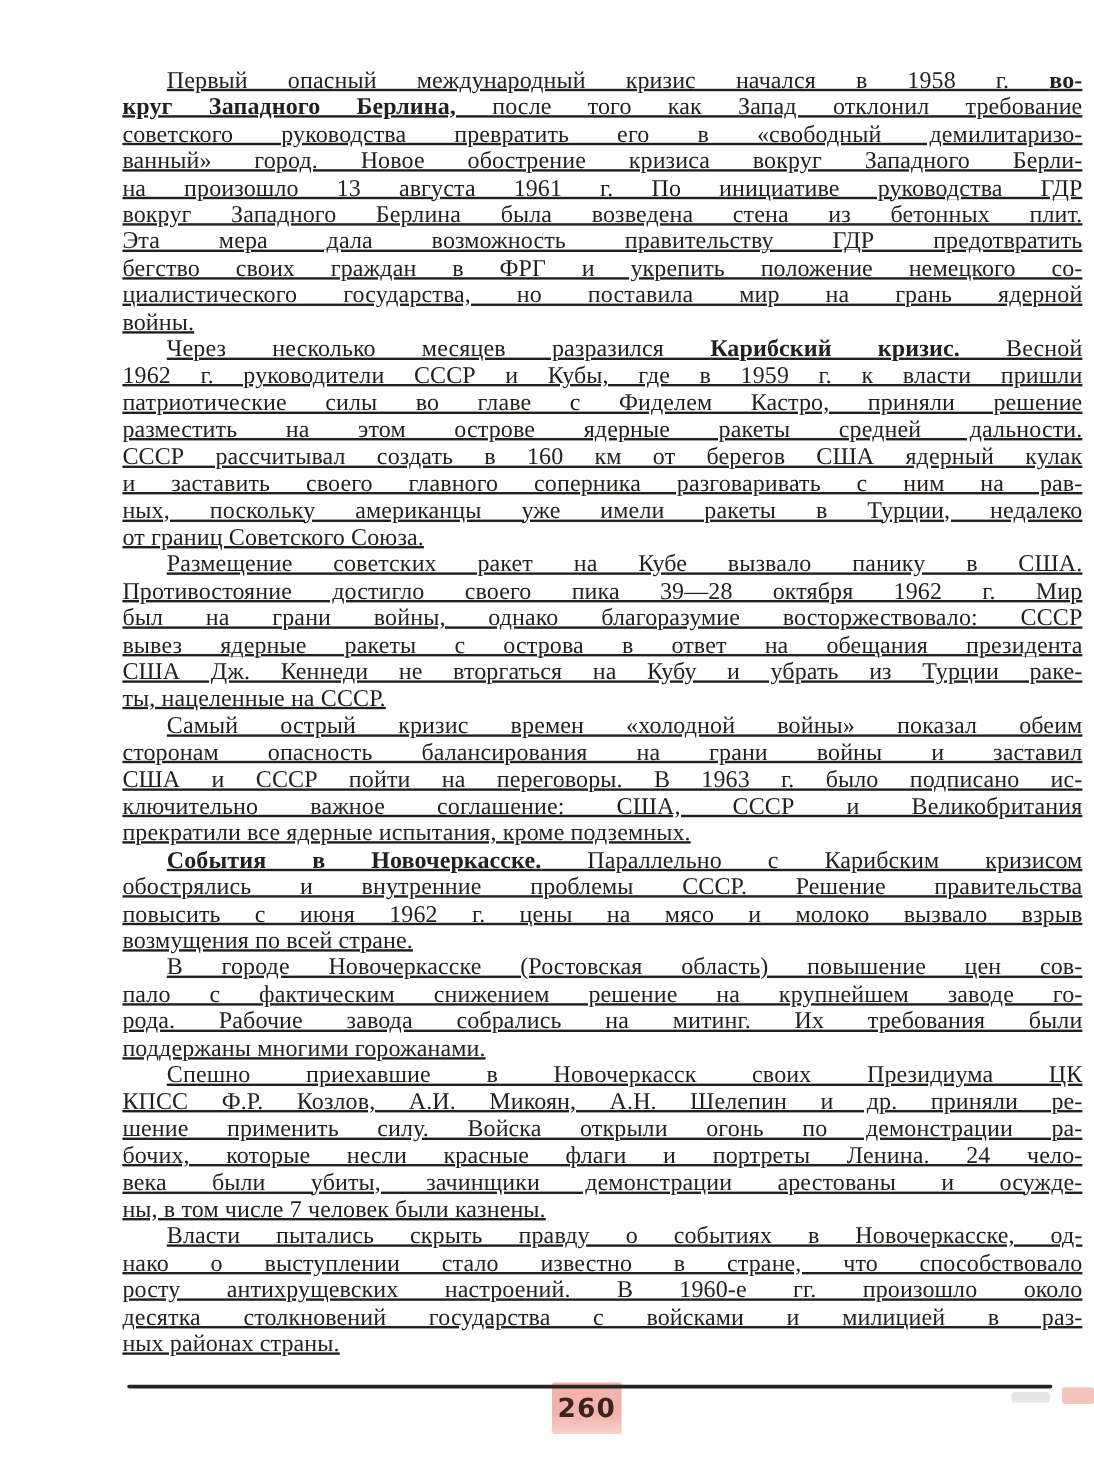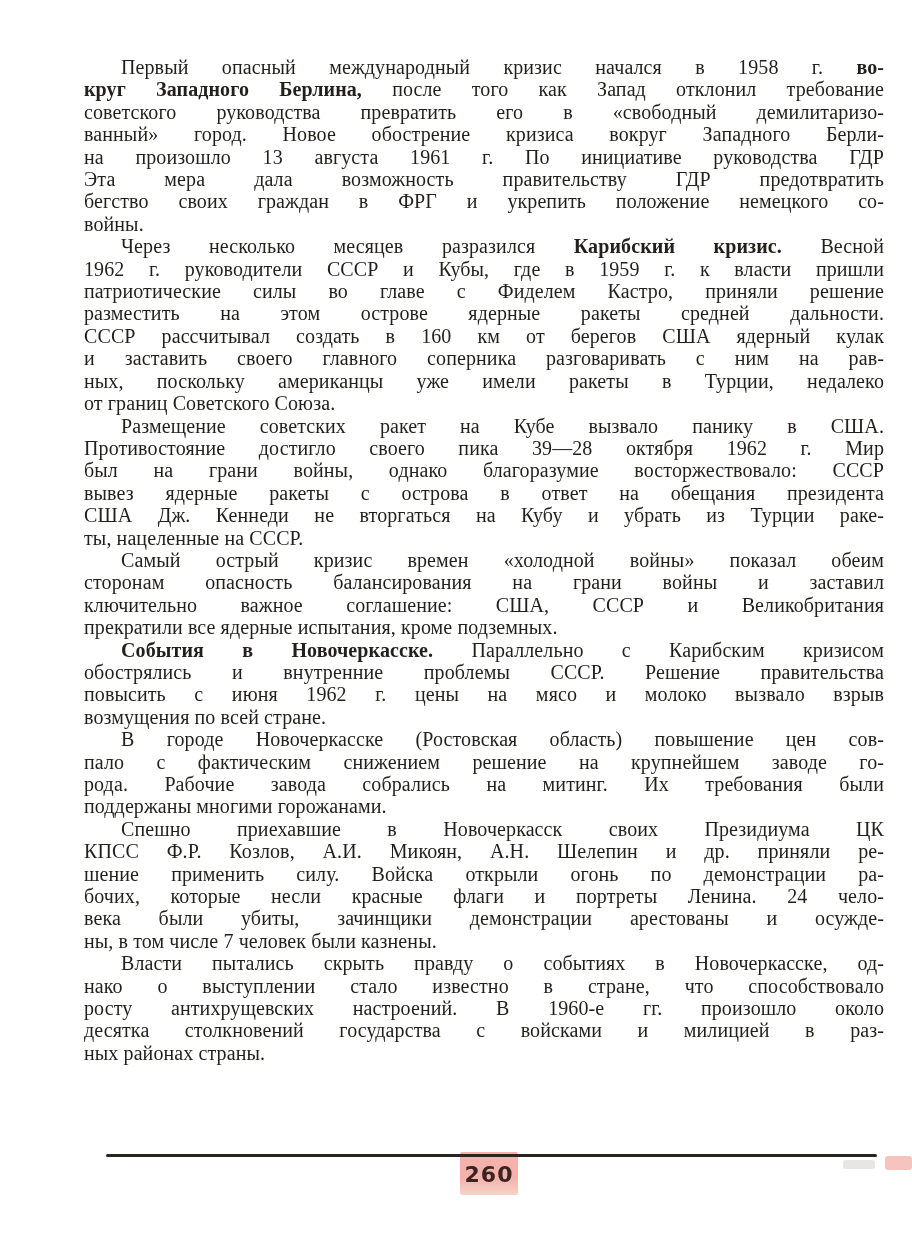--- a/index.html
+++ b/index.html
@@ -16,23 +16,24 @@
     position: relative;
     width: 912px;
     height: 1235px;
     background: var(--paper);
     overflow: hidden;
     font-family: "Liberation Serif", "DejaVu Serif", serif;
     color: var(--ink);
   }
   .text-block {
     position: absolute;
-    left: 84px;
+    left: 102px;
     top: 56px;
     width: 800px;
+    text-decoration: underline;
   }
   .para { margin: 0; }
   .line {
     font-size: 20px;
     line-height: 22.4px;
     letter-spacing: 0.1px;
     text-align: justify;
     text-align-last: justify;
     white-space: normal;
   }
@@ -85,22 +86,24 @@
 
 <div class="page">
 
   <div class="text-block">
       <div class="para">
         <div class="line first"><span>Первый опасный международный кризис начался в 1958 г. </span><b>во-</b></div>
         <div class="line"><b>круг Западного Берлина,</b><span> после того как Запад отклонил требование</span></div>
         <div class="line"><span>советского руководства превратить его в «свободный демилитаризо-</span></div>
         <div class="line"><span>ванный» город. Новое обострение кризиса вокруг Западного Берли-</span></div>
         <div class="line"><span>на произошло 13 августа 1961 г. По инициативе руководства ГДР</span></div>
+        <div class="line"><span>вокруг Западного Берлина была возведена стена из бетонных плит.</span></div>
         <div class="line"><span>Эта мера дала возможность правительству ГДР предотвратить</span></div>
         <div class="line"><span>бегство своих граждан в ФРГ и укрепить положение немецкого со-</span></div>
+        <div class="line"><span>циалистического государства, но поставила мир на грань ядерной</span></div>
         <div class="line last"><span>войны.</span></div>
       </div>
       <div class="para">
         <div class="line first"><span>Через несколько месяцев разразился </span><b>Карибский кризис.</b><span> Весной</span></div>
         <div class="line"><span>1962 г. руководители СССР и Кубы, где в 1959 г. к власти пришли</span></div>
         <div class="line"><span>патриотические силы во главе с Фиделем Кастро, приняли решение</span></div>
         <div class="line"><span>разместить на этом острове ядерные ракеты средней дальности.</span></div>
         <div class="line"><span>СССР рассчитывал создать в 160 км от берегов США ядерный кулак</span></div>
         <div class="line"><span>и заставить своего главного соперника разговаривать с ним на рав-</span></div>
         <div class="line"><span>ных, поскольку американцы уже имели ракеты в Турции, недалеко</span></div>
@@ -110,20 +113,21 @@
         <div class="line first"><span>Размещение советских ракет на Кубе вызвало панику в США.</span></div>
         <div class="line"><span>Противостояние достигло своего пика 39—28 октября 1962 г. Мир</span></div>
         <div class="line"><span>был на грани войны, однако благоразумие восторжествовало: СССР</span></div>
         <div class="line"><span>вывез ядерные ракеты с острова в ответ на обещания президента</span></div>
         <div class="line"><span>США Дж. Кеннеди не вторгаться на Кубу и убрать из Турции раке-</span></div>
         <div class="line last"><span>ты, нацеленные на СССР.</span></div>
       </div>
       <div class="para">
         <div class="line first"><span>Самый острый кризис времен «холодной войны» показал обеим</span></div>
         <div class="line"><span>сторонам опасность балансирования на грани войны и заставил</span></div>
+        <div class="line"><span>США и СССР пойти на переговоры. В 1963 г. было подписано ис-</span></div>
         <div class="line"><span>ключительно важное соглашение: США, СССР и Великобритания</span></div>
         <div class="line last"><span>прекратили все ядерные испытания, кроме подземных.</span></div>
       </div>
       <div class="para">
         <div class="line first"><b>События в Новочеркасске.</b><span> Параллельно с Карибским кризисом</span></div>
         <div class="line"><span>обострялись и внутренние проблемы СССР. Решение правительства</span></div>
         <div class="line"><span>повысить с июня 1962 г. цены на мясо и молоко вызвало взрыв</span></div>
         <div class="line last"><span>возмущения по всей стране.</span></div>
       </div>
       <div class="para">

